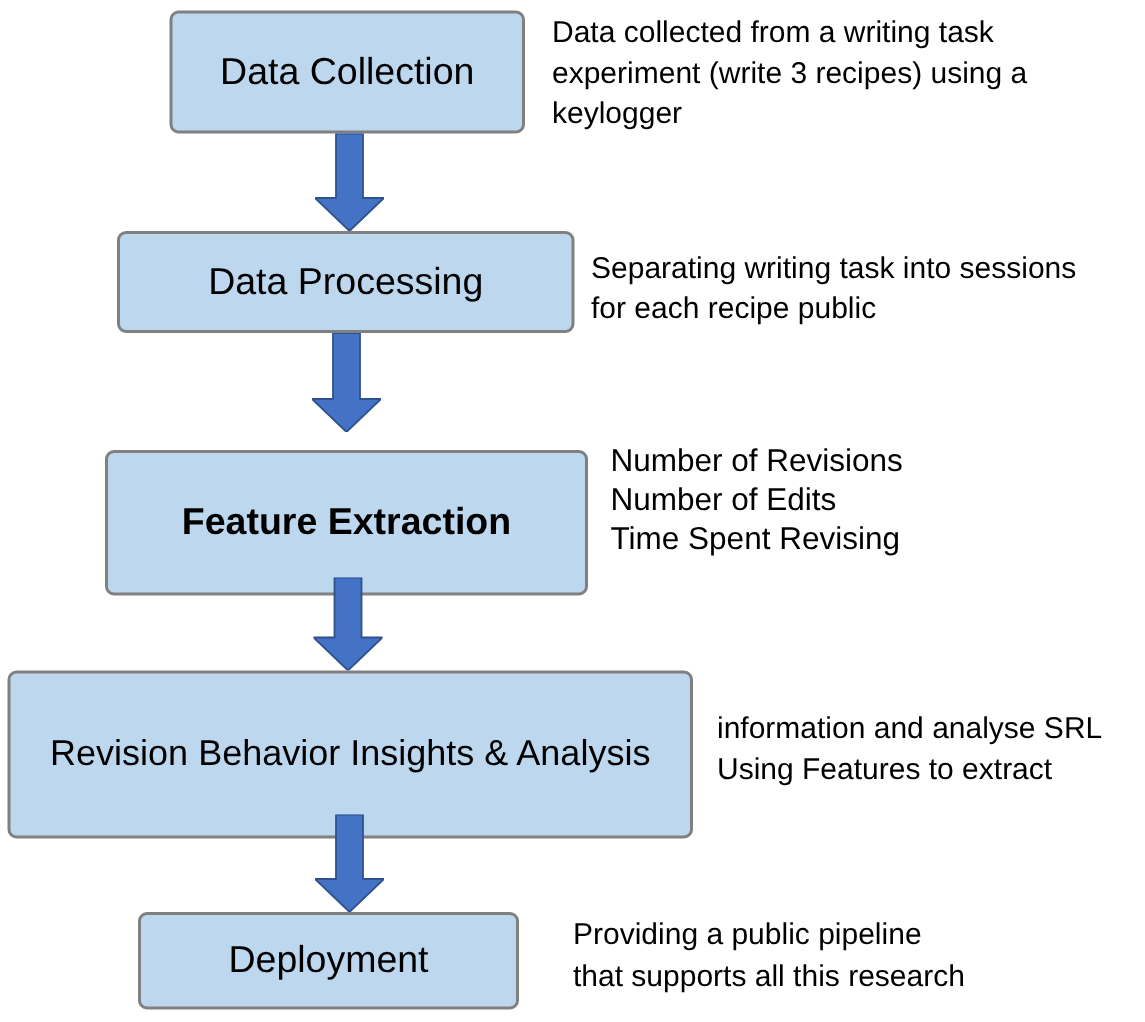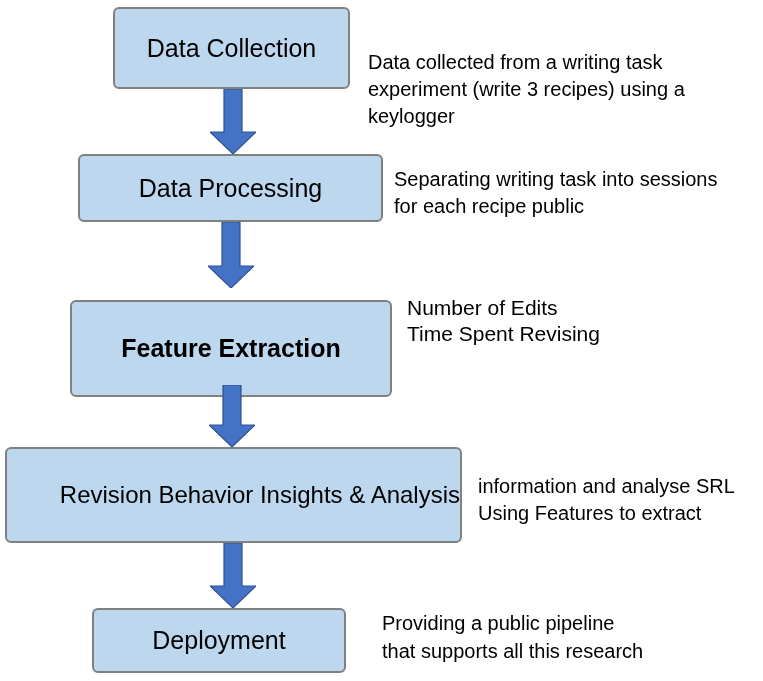--- a/index.html
+++ b/index.html
@@ -38,24 +38,24 @@
     line-height:27px;
     color:#000;
     white-space:nowrap;
   }
   .note div{white-space:nowrap;}
   .arrow{position:absolute;width:46px;}
   
   #box-1{left:113px;top:7px;width:237px;height:82px;}
   #box-2{left:78px;top:154px;width:305px;height:68px;}
   #box-3{left:70px;top:300px;width:322px;height:97px;font-weight:bold;}
-  #box-4{left:5px;top:447px;width:457px;height:96px;justify-content:flex-end;}
+  #box-4{left:5px;top:447px;width:457px;height:112px;}
   #box-4 .stage-label{font-size:24px;}
   #box-5{left:92px;top:608px;width:254px;height:65px;}
-  #note-1{left:368px;top:9px;margin-top:40px;}
+  #note-1{left:368px;top:9px;}
   #note-2{left:394px;top:166px;}
   #note-3a{left:407px;top:295px;line-height:26px;font-size:21px;}
   #note-3b{left:618px;top:295px;line-height:26px;font-size:21px;}
   #note-4{left:478px;top:473px;}
   #note-5{left:382px;top:609px;line-height:28px;}
   #arrow-1{left:210px;top:89px;height:65px;}
   #arrow-2{left:208px;top:222px;height:66px;}
   #arrow-3{left:209px;top:385px;height:62px;}
   #arrow-4{left:210px;top:543px;height:65px;}
 </style>
@@ -86,20 +86,21 @@
   </div>
 
   <svg class="arrow" id="arrow-2" viewBox="0 0 46 66" preserveAspectRatio="none">
     <polygon points="14,0 32,0 32,44 46,44 23,66 0,44 14,44" style="fill:var(--arrow-fill);stroke:var(--arrow-border);stroke-width:1.2"></polygon>
   </svg>
 
   <div class="stage-box" id="box-3">
     <span class="stage-label">Feature Extraction</span>
   </div>
   <div class="note" id="note-3a">
+    <div>Number of Revisions</div>
     <div>Number of Edits</div>
     <div>Time Spent Revising</div>
   </div>
 
   <svg class="arrow" id="arrow-3" viewBox="0 0 46 62" preserveAspectRatio="none">
     <polygon points="14,0 32,0 32,40 46,40 23,62 0,40 14,40" style="fill:var(--arrow-fill);stroke:var(--arrow-border);stroke-width:1.2"></polygon>
   </svg>
 
   <div class="stage-box" id="box-4">
     <span class="stage-label">Revision Behavior Insights &amp; Analysis</span>

